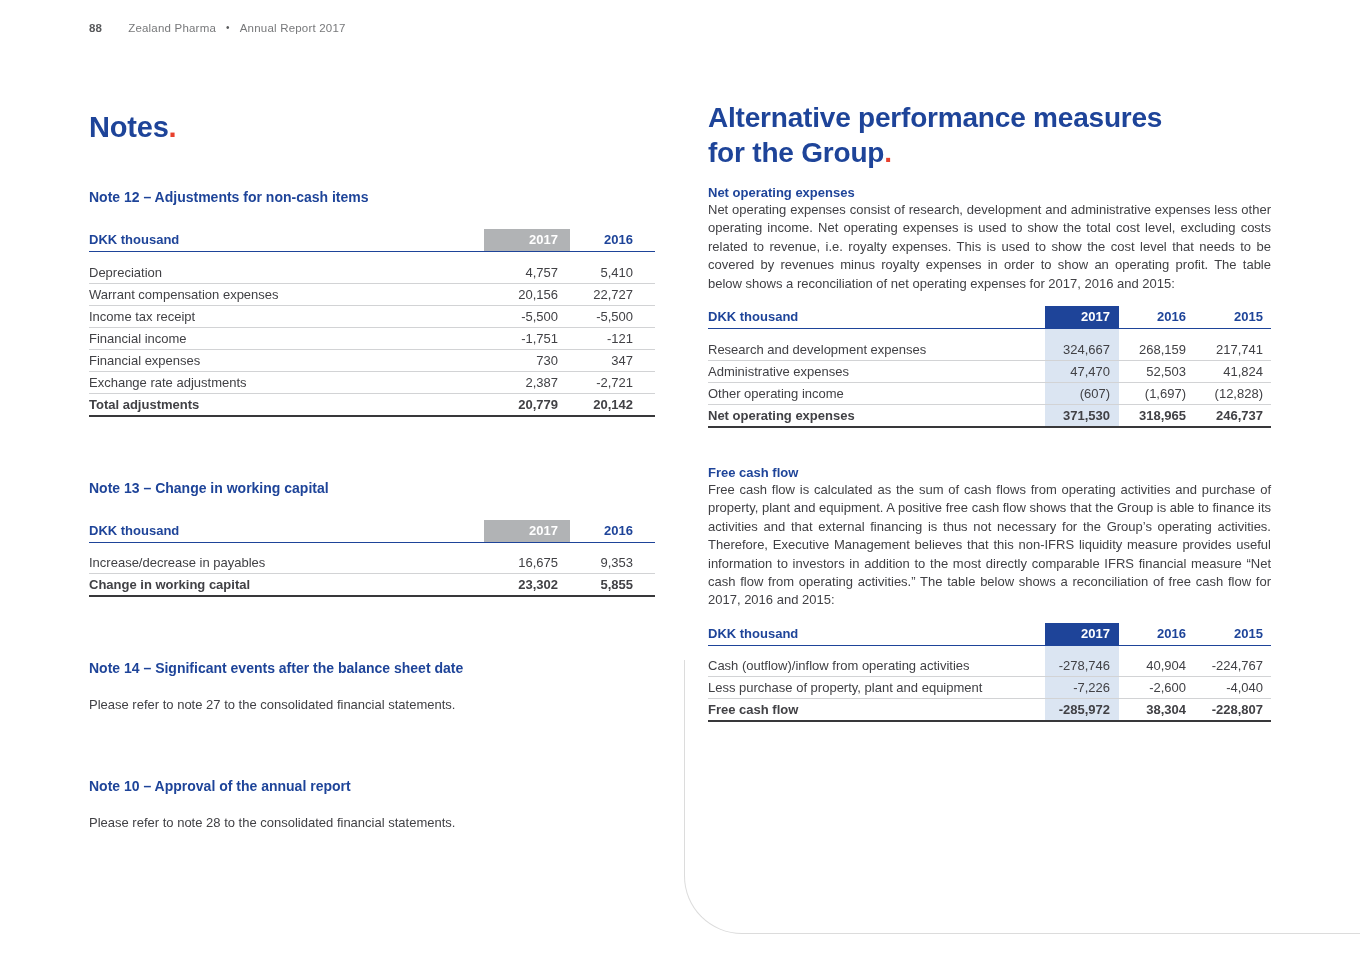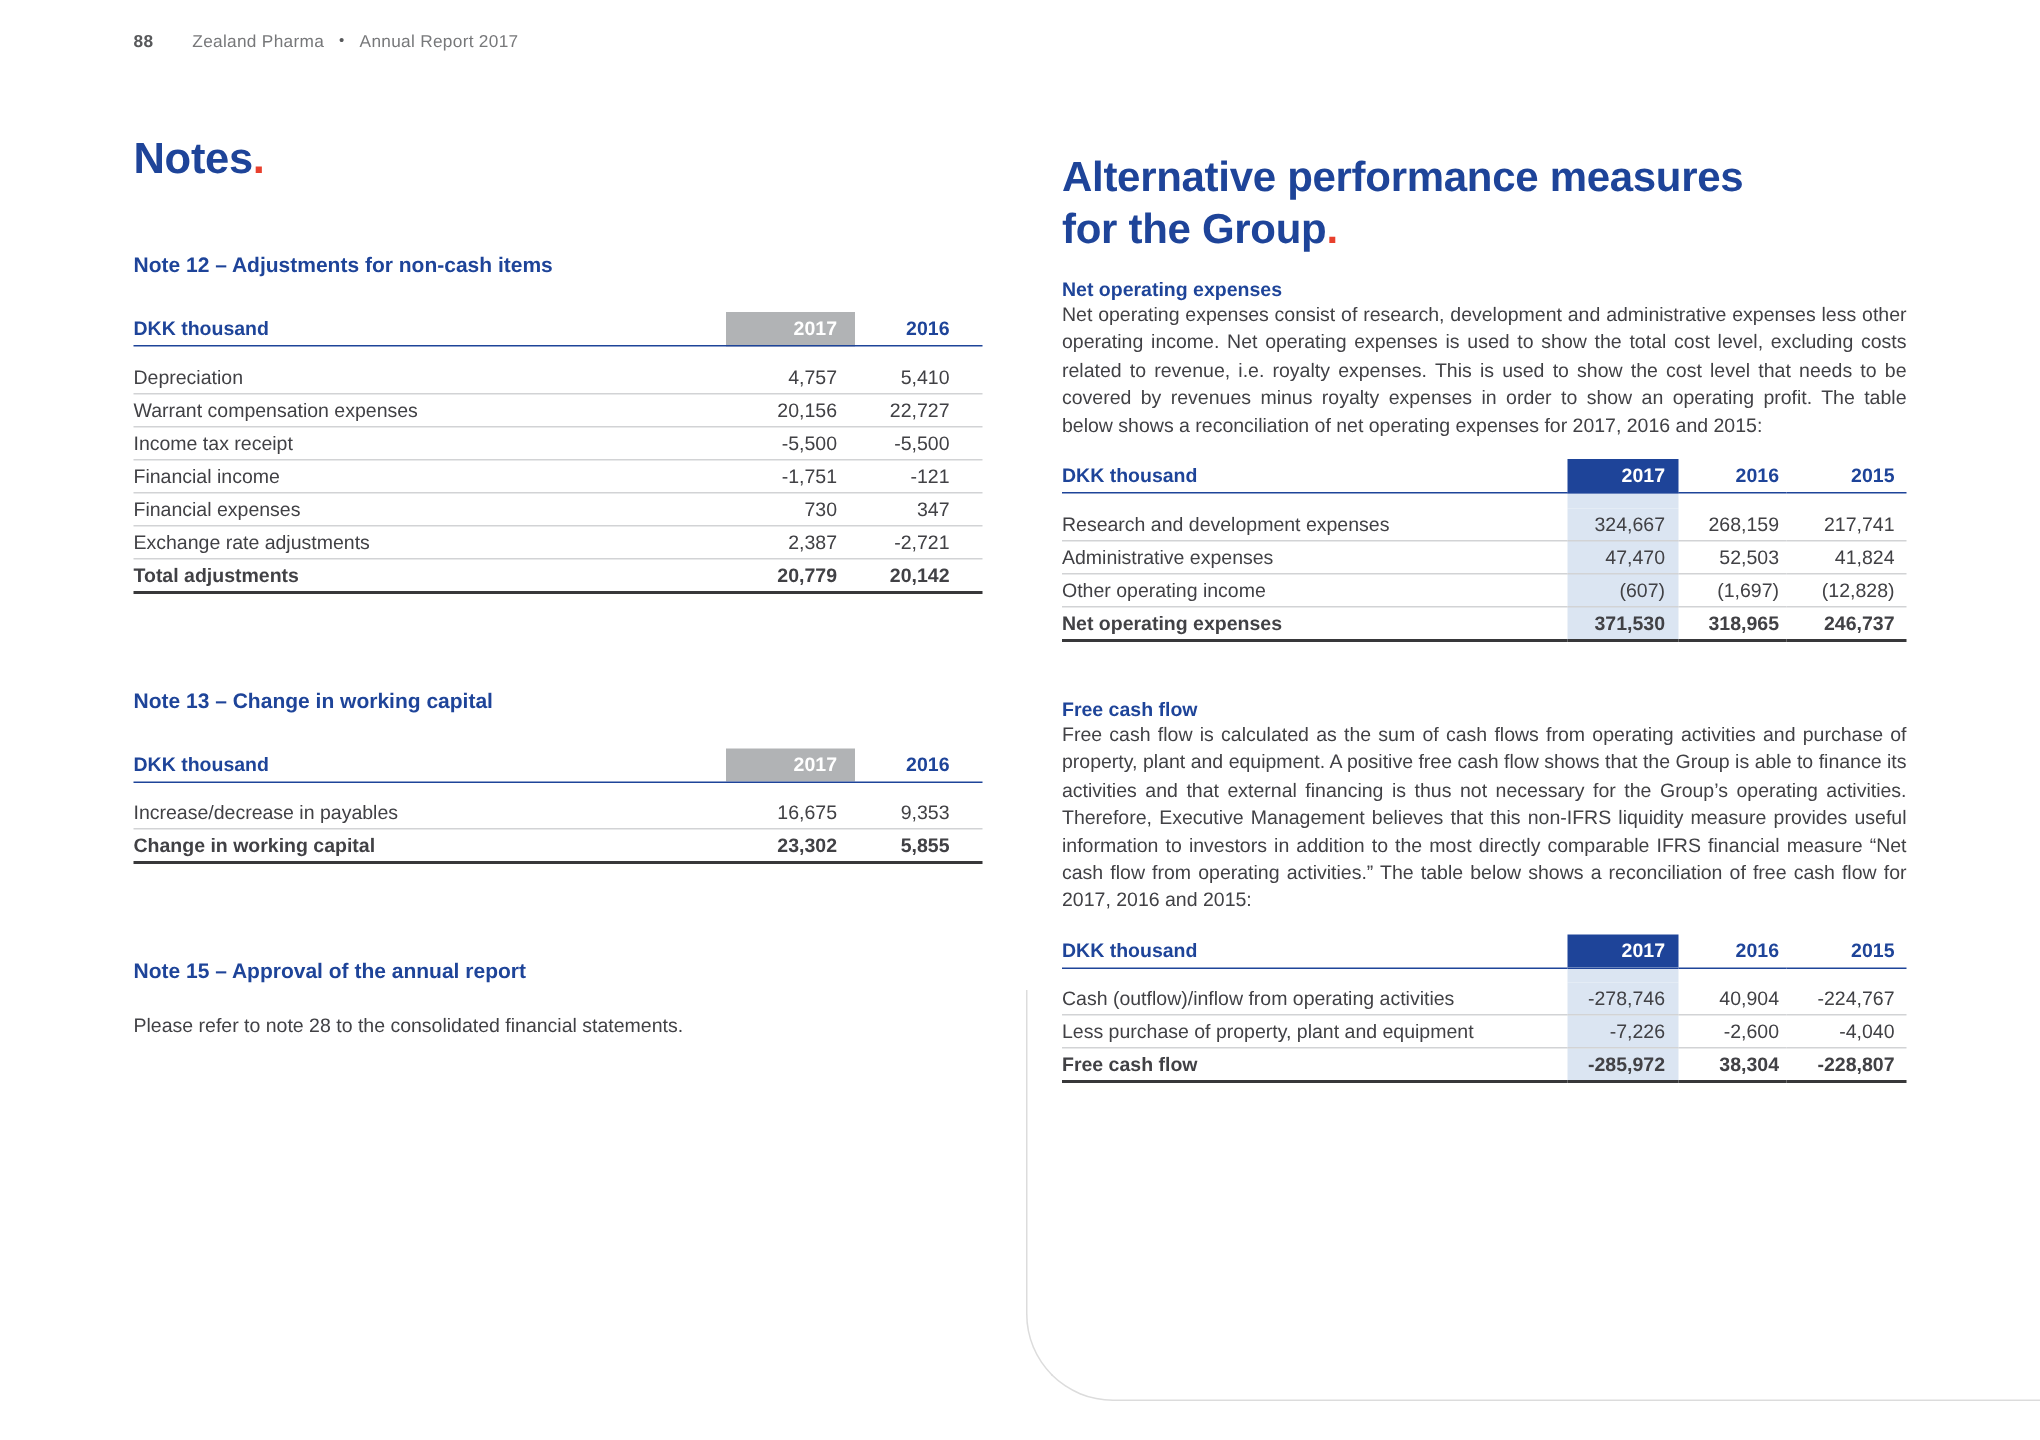--- a/index.html
+++ b/index.html
@@ -16,21 +16,21 @@
   body{font-family:"Liberation Sans",sans-serif;color:var(--text);}
   .page{position:relative;width:1360px;height:960px;background:#fff;overflow:hidden;}
 
   
   .run-head{position:absolute;left:89px;top:22px;font-size:11.5px;color:#77787a;letter-spacing:.2px;}
   .run-head .pagenum{font-weight:bold;color:#58595b;margin-right:26px;}
   .run-head .brand{margin-right:10px;}
   .run-head .sep{color:#58595b;margin-right:10px;font-size:10px;position:relative;top:-1px;}
 
   
-  .col-left{position:absolute;left:89px;top:89px;width:566px;}
+  .col-left{position:absolute;left:89px;top:110px;width:566px;}
   .col-right{position:absolute;left:708px;top:100px;width:563px;}
 
   h1.big-title{color:var(--blue);font-size:28px;line-height:35px;font-weight:bold;letter-spacing:-.2px;}
   .col-left h1.big-title{margin-bottom:44px;font-size:29px;}
   .col-right h1.big-title{margin-bottom:15px;}
   .red-dot{color:var(--red);}
 
   h2.note-heading{color:var(--blue);font-size:14px;font-weight:bold;margin-bottom:24px;}
   .note{margin-bottom:63px;}
   .note p.body{font-size:13px;line-height:1.45;margin-top:-4px;}
@@ -160,23 +160,27 @@
           </tr>
           <tr class="total">
             <td class="lbl">Change in working capital</td>
             <td class="num n1">23,302</td>
             <td class="num n2">5,855</td>
           </tr>
         </tbody>
       </table>
     </section>
 
-
-    <section class="note">
-      <h2 class="note-heading">Note 15 – Approval of the annual report</h2>
+    <section class="note">
+      <h2 class="note-heading">Note 14 – Significant events after the balance sheet date</h2>
+      <p class="body">Please refer to note 27 to the consolidated financial statements.</p>
+    </section>
+
+    <section class="note">
+      <h2 class="note-heading">Note 10 – Approval of the annual report</h2>
       <p class="body">Please refer to note 28 to the consolidated financial statements.</p>
     </section>
   </div>
 
   <div class="col-right">
     <h1 class="big-title"><span>Alternative performance measures</span><br><span>for the Group</span><span class="red-dot">.</span></h1>
 
     <section class="apm-section">
       <h3 class="sub-heading">Net operating expenses</h3>
       <p class="body">Net operating expenses consist of research, development and administrative expenses less other operating income. Net operating expenses is used to show the total cost level, excluding costs related to revenue, i.e. royalty expenses. This is used to show the cost level that needs to be covered by revenues minus royalty expenses in order to show an operating profit. The table below shows a reconciliation of net operating expenses for 2017, 2016 and 2015:</p>

